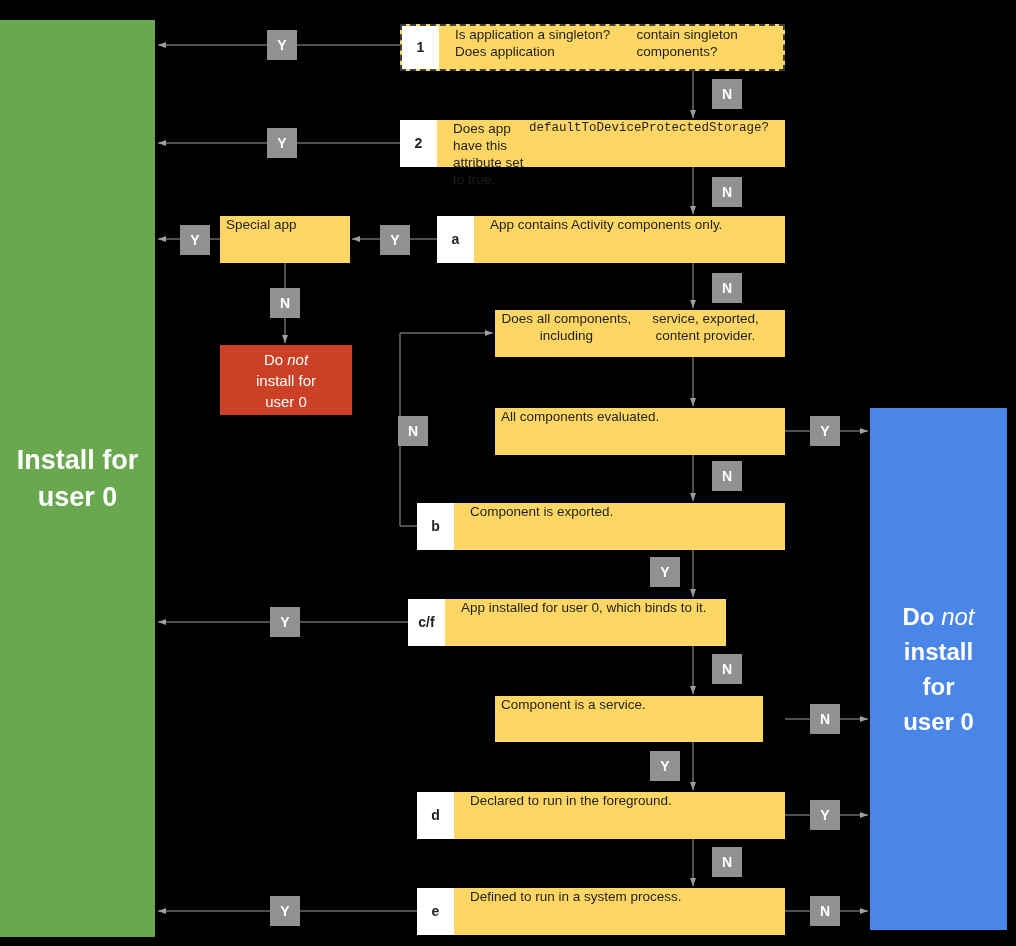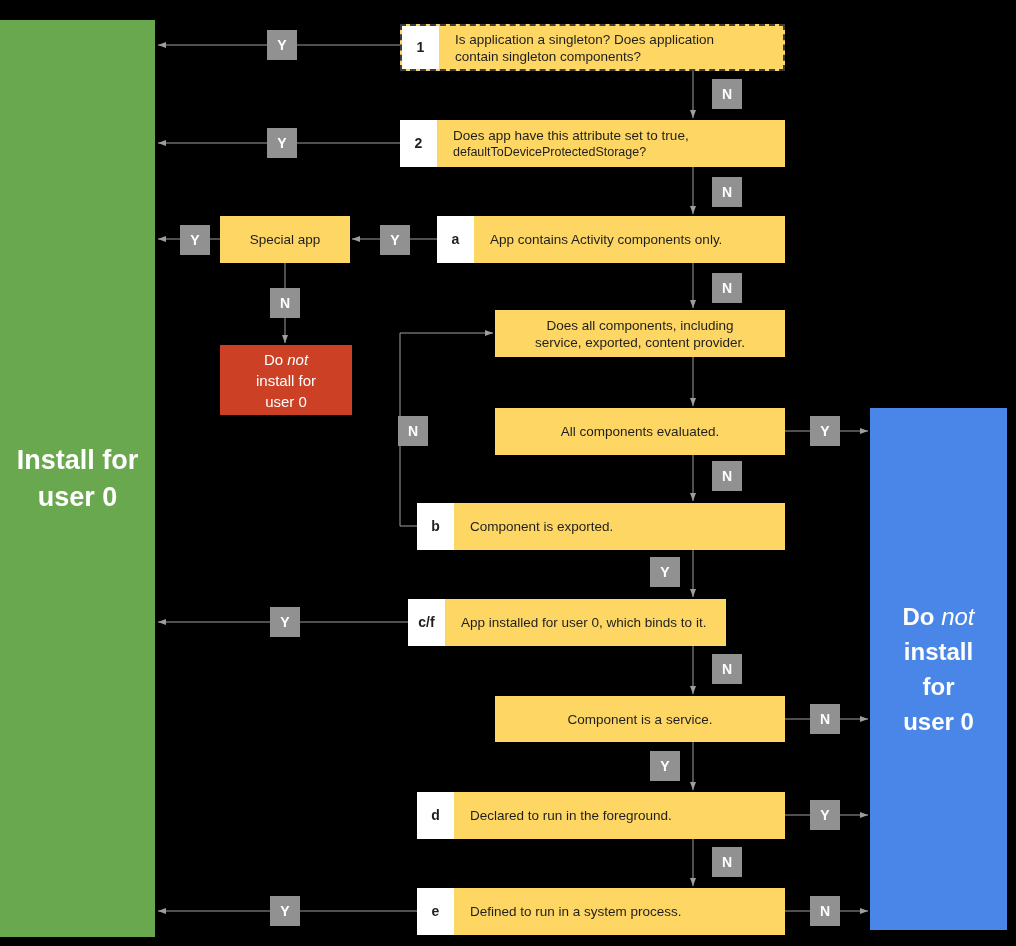--- a/index.html
+++ b/index.html
@@ -2,24 +2,24 @@
 <html><head>
 <meta charset="utf-8">
 <style>
   *{box-sizing:border-box;margin:0;padding:0}
   html,body{background:#000}
   body{font-family:"Liberation Sans",sans-serif}
   .stage{position:relative;width:1016px;height:946px;background:#000;overflow:hidden}
   svg.wires{position:absolute;left:0;top:0;z-index:1}
   .node{position:absolute;z-index:2;background:#fdd663;display:flex;align-items:stretch;height:47px;color:#1f1f1f;font-size:13.5px;line-height:17px}
   .node .badge{flex:0 0 37px;background:#fff;display:flex;align-items:center;justify-content:center;font-weight:bold;font-size:14px;color:#1f1f1f}
-  .node .node-text{display:flex;flex-direction:column;justify-content:center;padding:0 16px}
+  .node .node-text{display:flex;flex-direction:row;justify-content:flex-start;padding:0 16px}
   .node.center .node-text{width:100%;text-align:center;padding:0 6px}
   .node.dashed{border:2px dashed #3c3c3c}
-  .mono{font-family:Liberation Sans, sans-serif;font-size:12.5px}
+  .mono{font-family:Liberation Mono, monospace;font-size:12.5px}
   .gl{position:absolute;z-index:3;width:30px;height:30px;background:#919191;color:#fff;font-weight:bold;font-size:14px;display:flex;align-items:center;justify-content:center}
   .terminal{position:absolute;z-index:2;color:#fff;font-weight:bold;display:flex;flex-direction:column;align-items:center;justify-content:center;text-align:center}
   .terminal.green{background:#6aa84f;font-size:27px;line-height:37px}
   .terminal.blue{background:#4a86e8;font-size:24px;line-height:35px}
   .redbox{position:absolute;z-index:2;background:#cc4125;color:#fff;font-size:15px;line-height:21px;display:flex;flex-direction:column;align-items:center;justify-content:center;text-align:center}
   em{font-style:italic;font-weight:normal}
 </style>
 </head>
 <body>
 
@@ -131,21 +131,21 @@
     </div>
   </div>
 
   <div class="node" style="left:408px;top:599px;width:318px">
     <div class="badge">c/f</div>
     <div class="node-text">
       <div>App installed for user 0, which binds to it.</div>
     </div>
   </div>
 
-  <div class="node center" style="left:495px;top:696px;width:290px;height:46px">
+  <div class="node center" style="left:495px;top:696px;width:268px;height:46px">
     <div class="node-text">
       <div>Component is a service.</div>
     </div>
   </div>
 
   <div class="node" style="left:417px;top:792px;width:368px">
     <div class="badge">d</div>
     <div class="node-text">
       <div>Declared to run in the foreground.</div>
     </div>

